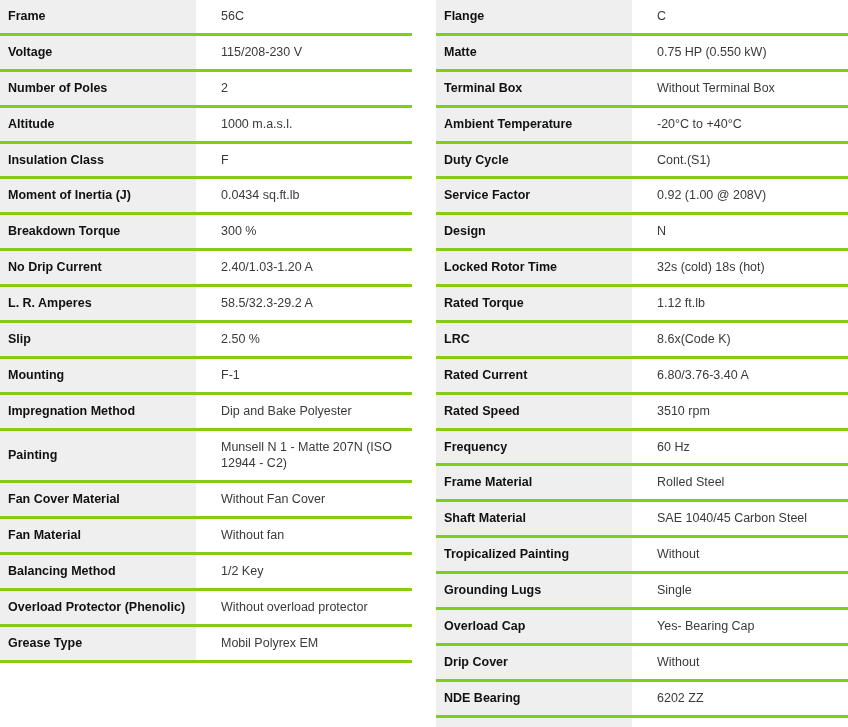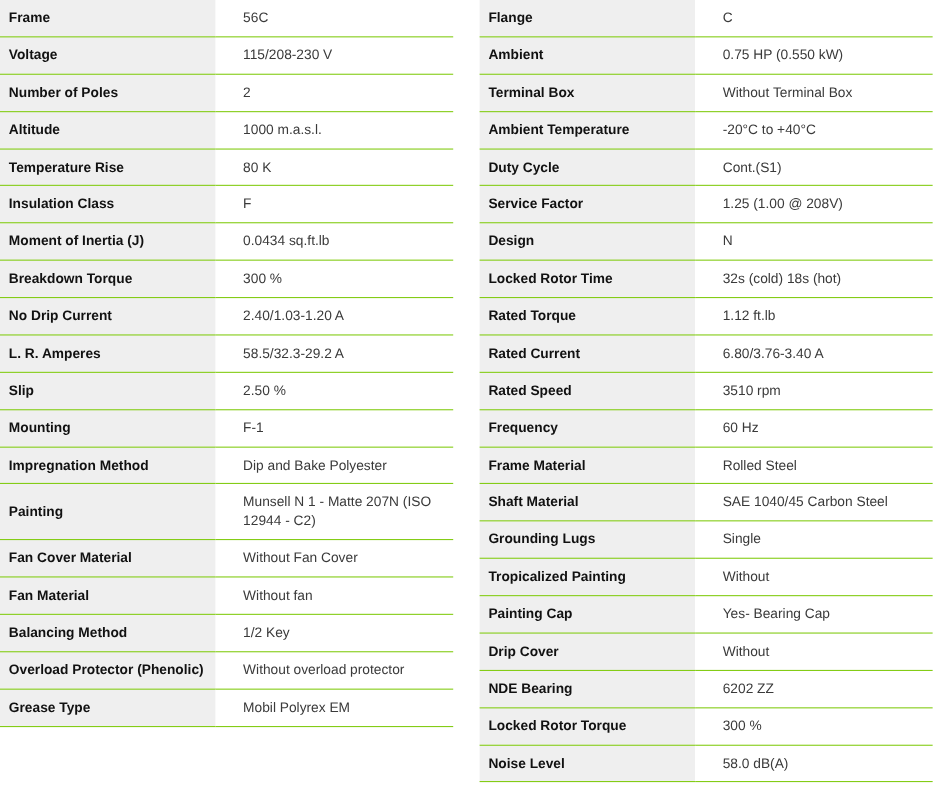--- a/index.html
+++ b/index.html
@@ -24,21 +24,21 @@
     box-sizing: border-box;
   }
   .col-left { padding-right: 12px; }
   .col-right { padding-left: 12px; }
   table.spec {
     width: 100%;
     border-collapse: collapse;
     table-layout: fixed;
   }
   table.spec tr {
-    border-bottom: 1px solid #84cc16;
+    border-bottom: 3px solid #84cc16;
   }
   table.spec td {
     padding: 8px 10px 8px 8px;
     font-size: 12.5px;
     line-height: 1.35;
     vertical-align: middle;
   }
   table.spec td.k {
     width: 178px;
     background: #efefef;
@@ -69,24 +69,20 @@
           </tr>
           <tr>
             <td class="k">Number of Poles</td>
             <td class="v">2</td>
           </tr>
           <tr>
             <td class="k">Altitude</td>
             <td class="v">1000 m.a.s.l.</td>
           </tr>
           <tr>
-            <td class="k">Temperature Rise</td>
-            <td class="v">80 K</td>
-          </tr>
-          <tr>
             <td class="k">Insulation Class</td>
             <td class="v">F</td>
           </tr>
           <tr>
             <td class="k">Moment of Inertia (J)</td>
             <td class="v">0.0434 sq.ft.lb</td>
           </tr>
           <tr>
             <td class="k">Breakdown Torque</td>
             <td class="v">300 %</td>
@@ -140,81 +136,85 @@
   </div>
 
   <div class="col col-right">
     <table class="spec">
       <tbody id="right-body">
           <tr>
             <td class="k">Flange</td>
             <td class="v">C</td>
           </tr>
           <tr>
-            <td class="k">Ambient</td>
+            <td class="k">Matte</td>
             <td class="v">0.75 HP (0.550 kW)</td>
           </tr>
           <tr>
             <td class="k">Terminal Box</td>
             <td class="v">Without Terminal Box</td>
           </tr>
           <tr>
             <td class="k">Ambient Temperature</td>
             <td class="v">-20°C to +40°C</td>
           </tr>
           <tr>
             <td class="k">Duty Cycle</td>
             <td class="v">Cont.(S1)</td>
           </tr>
           <tr>
             <td class="k">Service Factor</td>
-            <td class="v">1.25 (1.00 @ 208V)</td>
+            <td class="v">0.92 (1.00 @ 208V)</td>
           </tr>
           <tr>
             <td class="k">Design</td>
             <td class="v">N</td>
           </tr>
           <tr>
             <td class="k">Locked Rotor Time</td>
             <td class="v">32s (cold) 18s (hot)</td>
           </tr>
           <tr>
             <td class="k">Rated Torque</td>
             <td class="v">1.12 ft.lb</td>
           </tr>
           <tr>
+            <td class="k">LRC</td>
+            <td class="v">8.6x(Code K)</td>
+          </tr>
+          <tr>
             <td class="k">Rated Current</td>
             <td class="v">6.80/3.76-3.40 A</td>
           </tr>
           <tr>
             <td class="k">Rated Speed</td>
             <td class="v">3510 rpm</td>
           </tr>
           <tr>
             <td class="k">Frequency</td>
             <td class="v">60 Hz</td>
           </tr>
           <tr>
             <td class="k">Frame Material</td>
             <td class="v">Rolled Steel</td>
           </tr>
           <tr>
             <td class="k">Shaft Material</td>
             <td class="v">SAE 1040/45 Carbon Steel</td>
           </tr>
           <tr>
+            <td class="k">Tropicalized Painting</td>
+            <td class="v">Without</td>
+          </tr>
+          <tr>
             <td class="k">Grounding Lugs</td>
             <td class="v">Single</td>
           </tr>
           <tr>
-            <td class="k">Tropicalized Painting</td>
-            <td class="v">Without</td>
-          </tr>
-          <tr>
-            <td class="k">Painting Cap</td>
+            <td class="k">Overload Cap</td>
             <td class="v">Yes- Bearing Cap</td>
           </tr>
           <tr>
             <td class="k">Drip Cover</td>
             <td class="v">Without</td>
           </tr>
           <tr>
             <td class="k">NDE Bearing</td>
             <td class="v">6202 ZZ</td>
           </tr>

